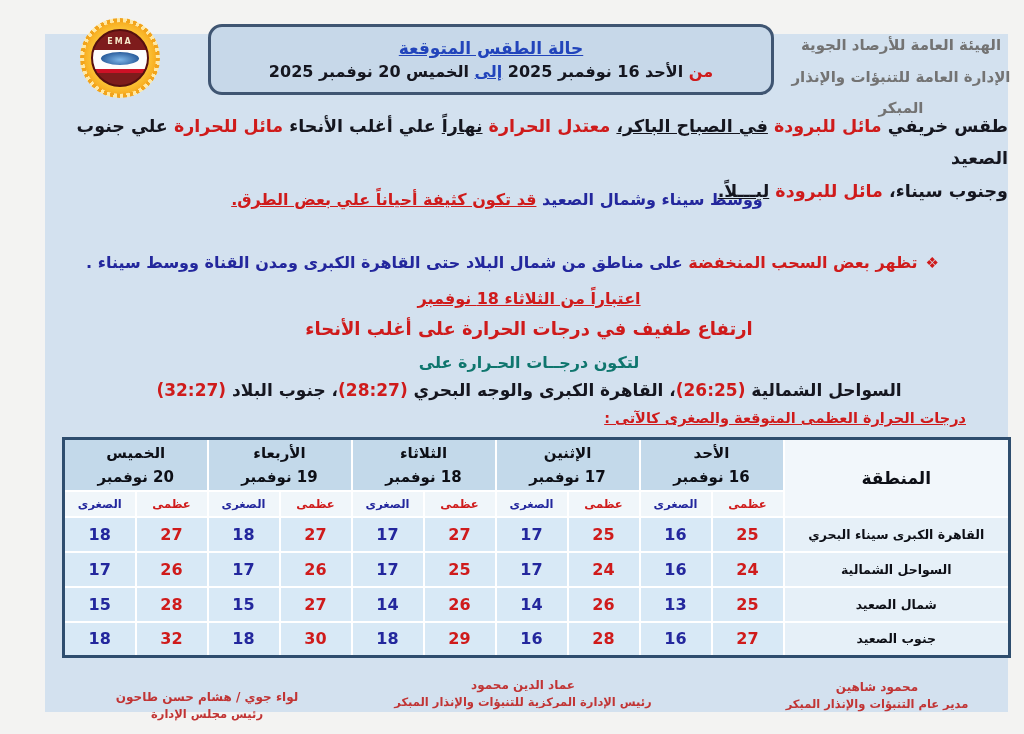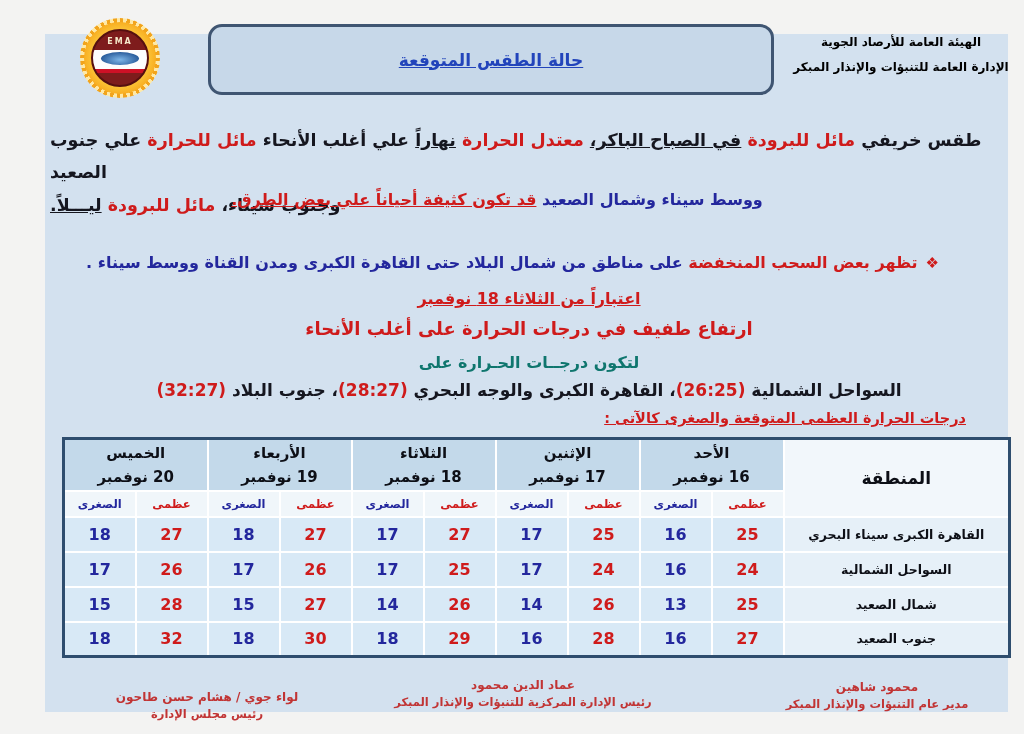--- a/index.html
+++ b/index.html
@@ -22,28 +22,28 @@
     background:radial-gradient(ellipse at 50% 60%, #7db6e8 0%, #2c5f9e 70%); border-radius:50%; }
   .logo-redline { position:absolute; left:0; right:0; top:71%; height:7%; background:#ce1126; }
 
   
   .title-box { position:absolute; left:208px; top:24px; width:566px; height:71px;
     background:#c7d8e9; border:3px solid #3f5572; border-radius:14px;
     display:flex; flex-direction:column; align-items:center; justify-content:center; gap:4px; }
   .title-main { color:#2244bb; font-weight:bold; font-size:17px; text-decoration:underline; }
   .subtitle { font-size:16px; font-weight:bold; color:#15161f; }
   .org { position:absolute; left:786px; top:30px; width:230px; text-align:center;
-    font-size:12px; font-weight:bold; color:#000000; line-height:2.1; }
+    font-size:15px; font-weight:bold; color:#737373; line-height:2.1; }
 
   .red { color:#cf1b1b; }
   .navy { color:#23279d; }
   .blue { color:#2244bb; }
   .ul { text-decoration:underline; }
 
-  .para1 { position:absolute; left:50px; top:124px; width:958px; text-align:left;
+  .para1 { position:absolute; left:50px; top:110px; width:958px; text-align:right;
     font-size:17.5px; font-weight:bold; color:#15161f; line-height:1.85; }
 
   .bullet { position:absolute; right:85px; left:55px; font-size:16px; font-weight:bold;
     color:#15161f; line-height:1.8; }
   .b1 { top:186px; text-align:center; }
   .b1 .line1 { text-align:right; }
   .b2 { top:249px; text-align:right; }
   .marker { color:#cf1b1b; margin-left:8px; font-size:15px; }
 
   .centerline { position:absolute; left:50px; width:958px; text-align:center; font-weight:bold; }
@@ -88,20 +88,23 @@
       <div class="logo-ema">EMA</div>
       <div class="logo-band">
         <div class="logo-cloud"></div>
       </div>
       <div class="logo-redline"></div>
     </div>
   </div>
 
   <div class="title-box">
     <div class="title-main">حالة الطقس المتوقعة</div>
+    <div class="subtitle">
+      <span class="red">من</span><span> الأحد 16 نوفمبر 2025 </span><span class="blue ul">إلى</span><span> الخميس 20 نوفمبر 2025</span>
+    </div>
   </div>
 
   <div class="org">
     <div>الهيئة العامة للأرصاد الجوية</div>
     <div>الإدارة العامة للتنبؤات والإنذار المبكر</div>
   </div>
 
   <div class="para1">
     <div>
       <span>طقس خريفي </span><span class="red">مائل للبرودة </span><span class="ul">في الصباح الباكر،</span><span class="red"> معتدل الحرارة </span><span class="ul">نهاراً</span><span> علي أغلب الأنحاء </span><span class="red">مائل للحرارة </span><span>علي جنوب الصعيد</span>

